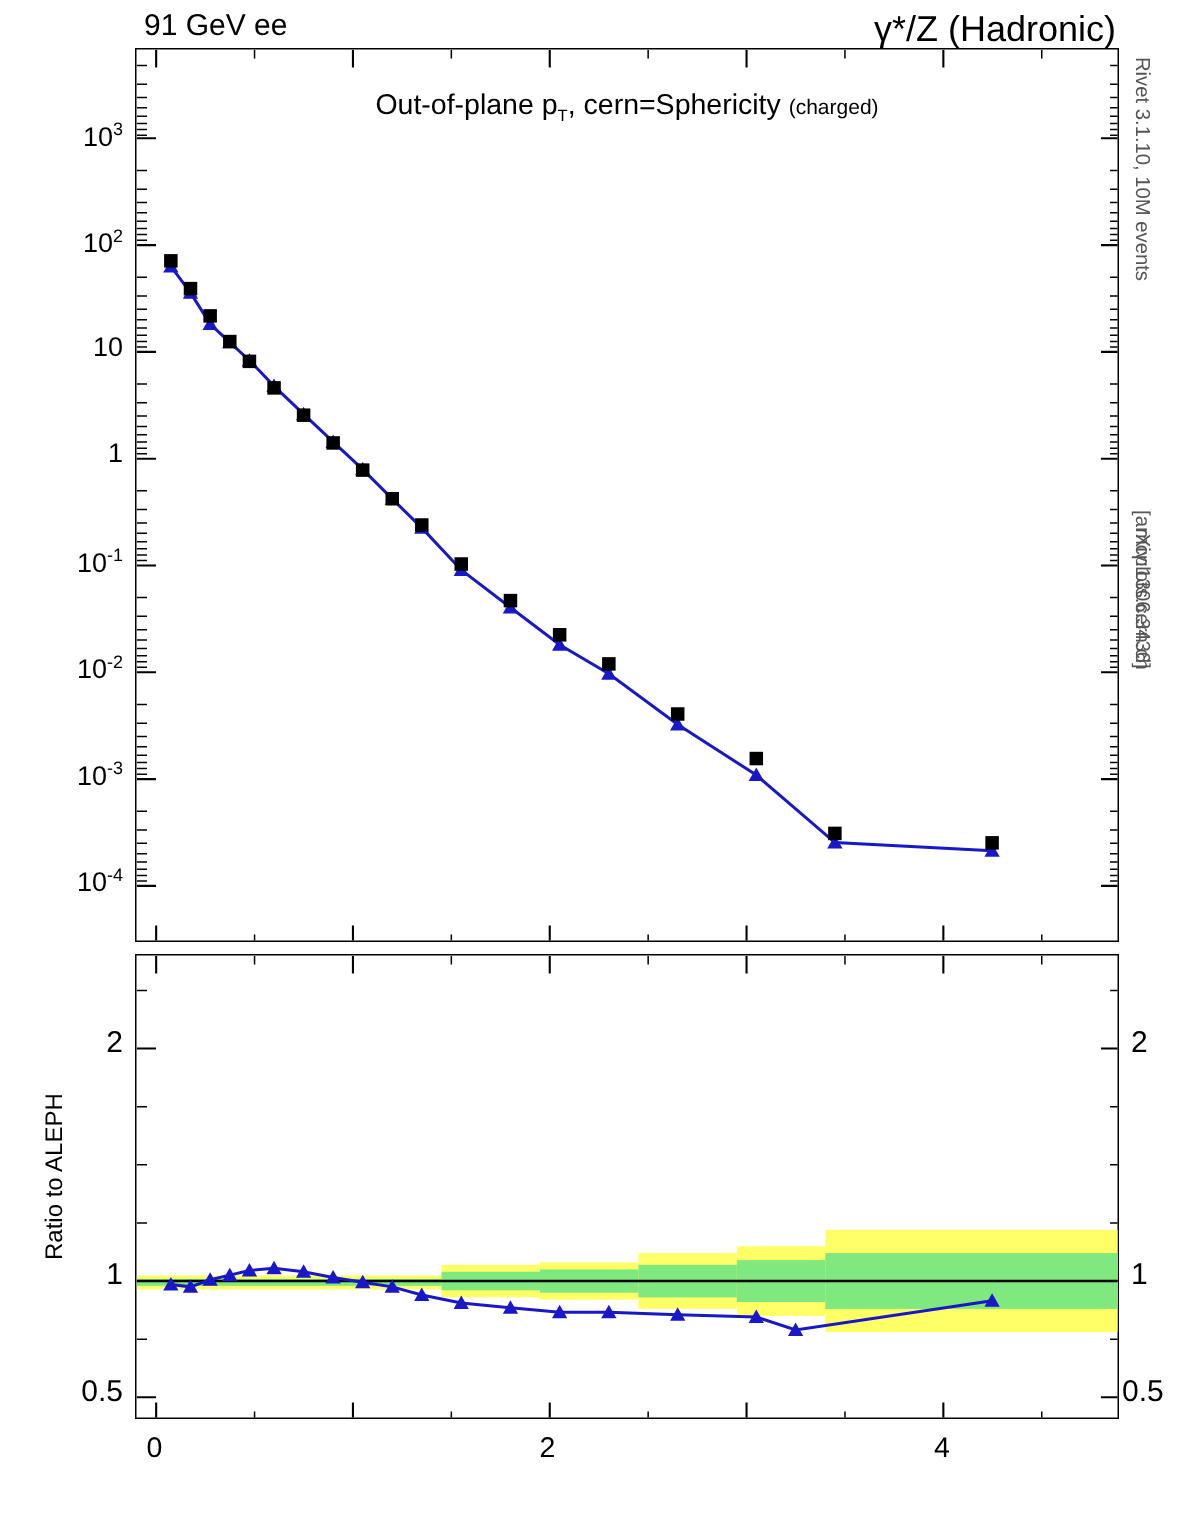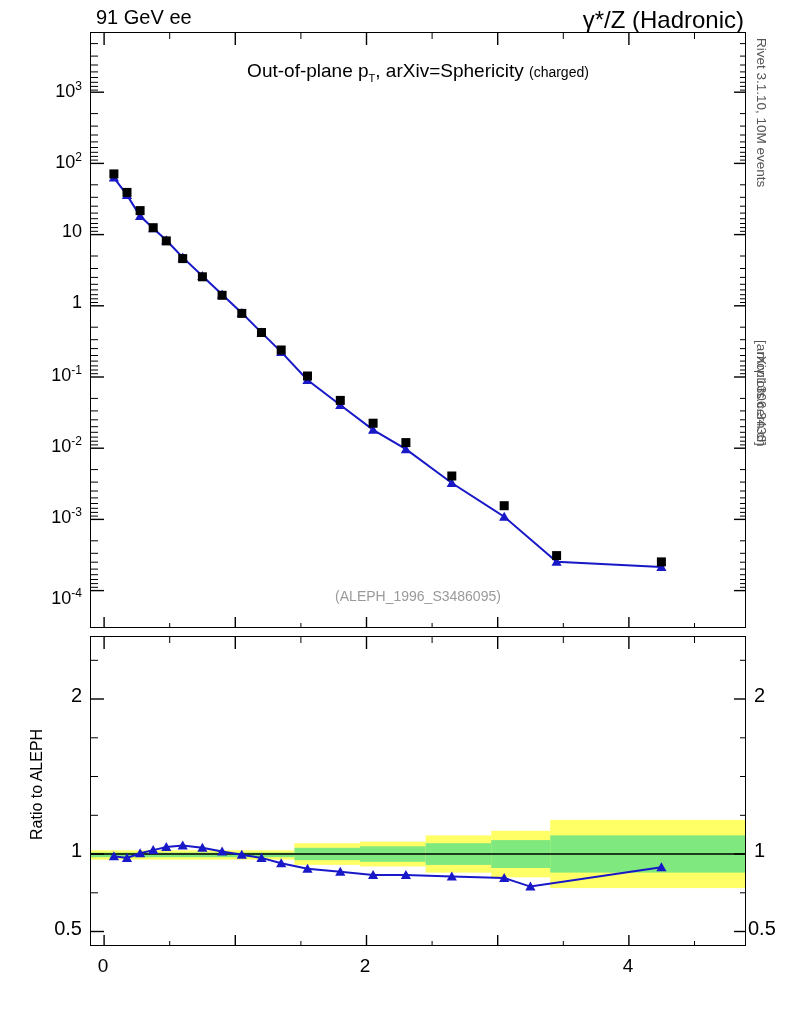--- a/index.html
+++ b/index.html
@@ -387,30 +387,29 @@
     </svg>
   </div>
 
   <div class="abs ytick" style="top:79px;width:78px;left:4px;">10<sup>3</sup></div>
   <div class="abs ytick" style="top:150px;width:78px;left:4px;">10<sup>2</sup></div>
   <div class="abs ytick" style="top:221px;width:78px;left:4px;">10</div>
   <div class="abs ytick" style="top:292px;width:78px;left:4px;">1</div>
   <div class="abs ytick" style="top:363px;width:78px;left:4px;">10<sup>-1</sup></div>
   <div class="abs ytick" style="top:434px;width:78px;left:4px;">10<sup>-2</sup></div>
   <div class="abs ytick" style="top:505px;width:78px;left:4px;">10<sup>-3</sup></div>
-  <div class="abs ytick" style="top:576px;width:78px;left:4px;margin-top:10px;">10<sup>-4</sup></div>
+  <div class="abs ytick" style="top:576px;width:78px;left:4px;">10<sup>-4</sup></div>
 
   <div class="abs plot-title">
-    <span>Out-of-plane p</span><sub>T</sub><span>, arXiv=Sphericity</span> <span class="sub">(charged)</span>
+    <span>Out-of-plane p</span><sub>T</sub><span>, cern=Sphericity</span> <span class="sub">(charged)</span>
   </div>
 
   <div class="abs legend">
   </div>
 
-  <div class="abs watermark">(ALEPH_1996_S3486095)</div>
 
   <div class="abs" id="ratioplot">
     <svg width="656" height="310" viewBox="0 0 656 310">
 
       <g>
         <rect x="0" y="213.3" width="203.4" height="9.3" fill="#ffff66"></rect>
         <rect x="203.4" y="206.2" width="65.6" height="21.7" fill="#ffff66"></rect>
         <rect x="269.0" y="204.6" width="65.6" height="24.8" fill="#ffff66"></rect>
         <rect x="334.6" y="198.4" width="65.6" height="37.2" fill="#ffff66"></rect>
         <rect x="400.2" y="193.8" width="59.0" height="46.5" fill="#ffff66"></rect>

